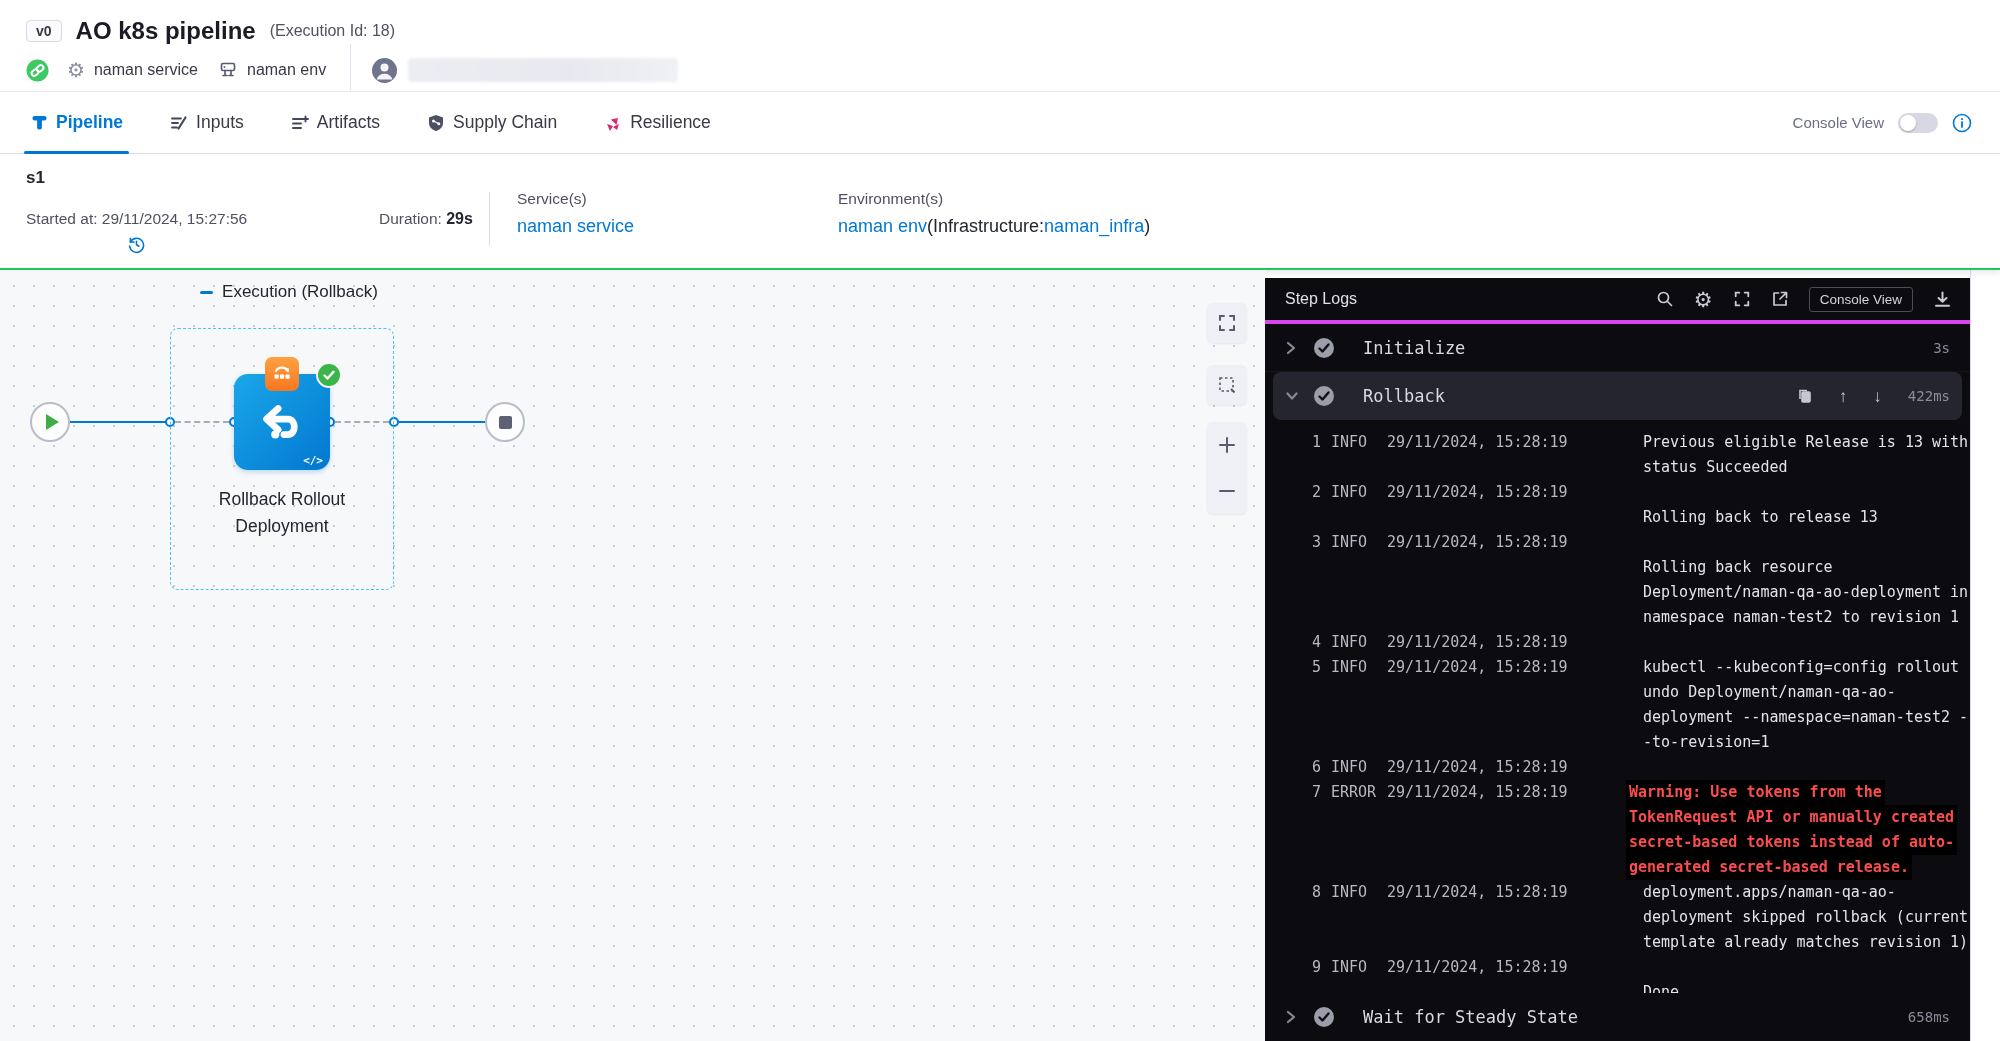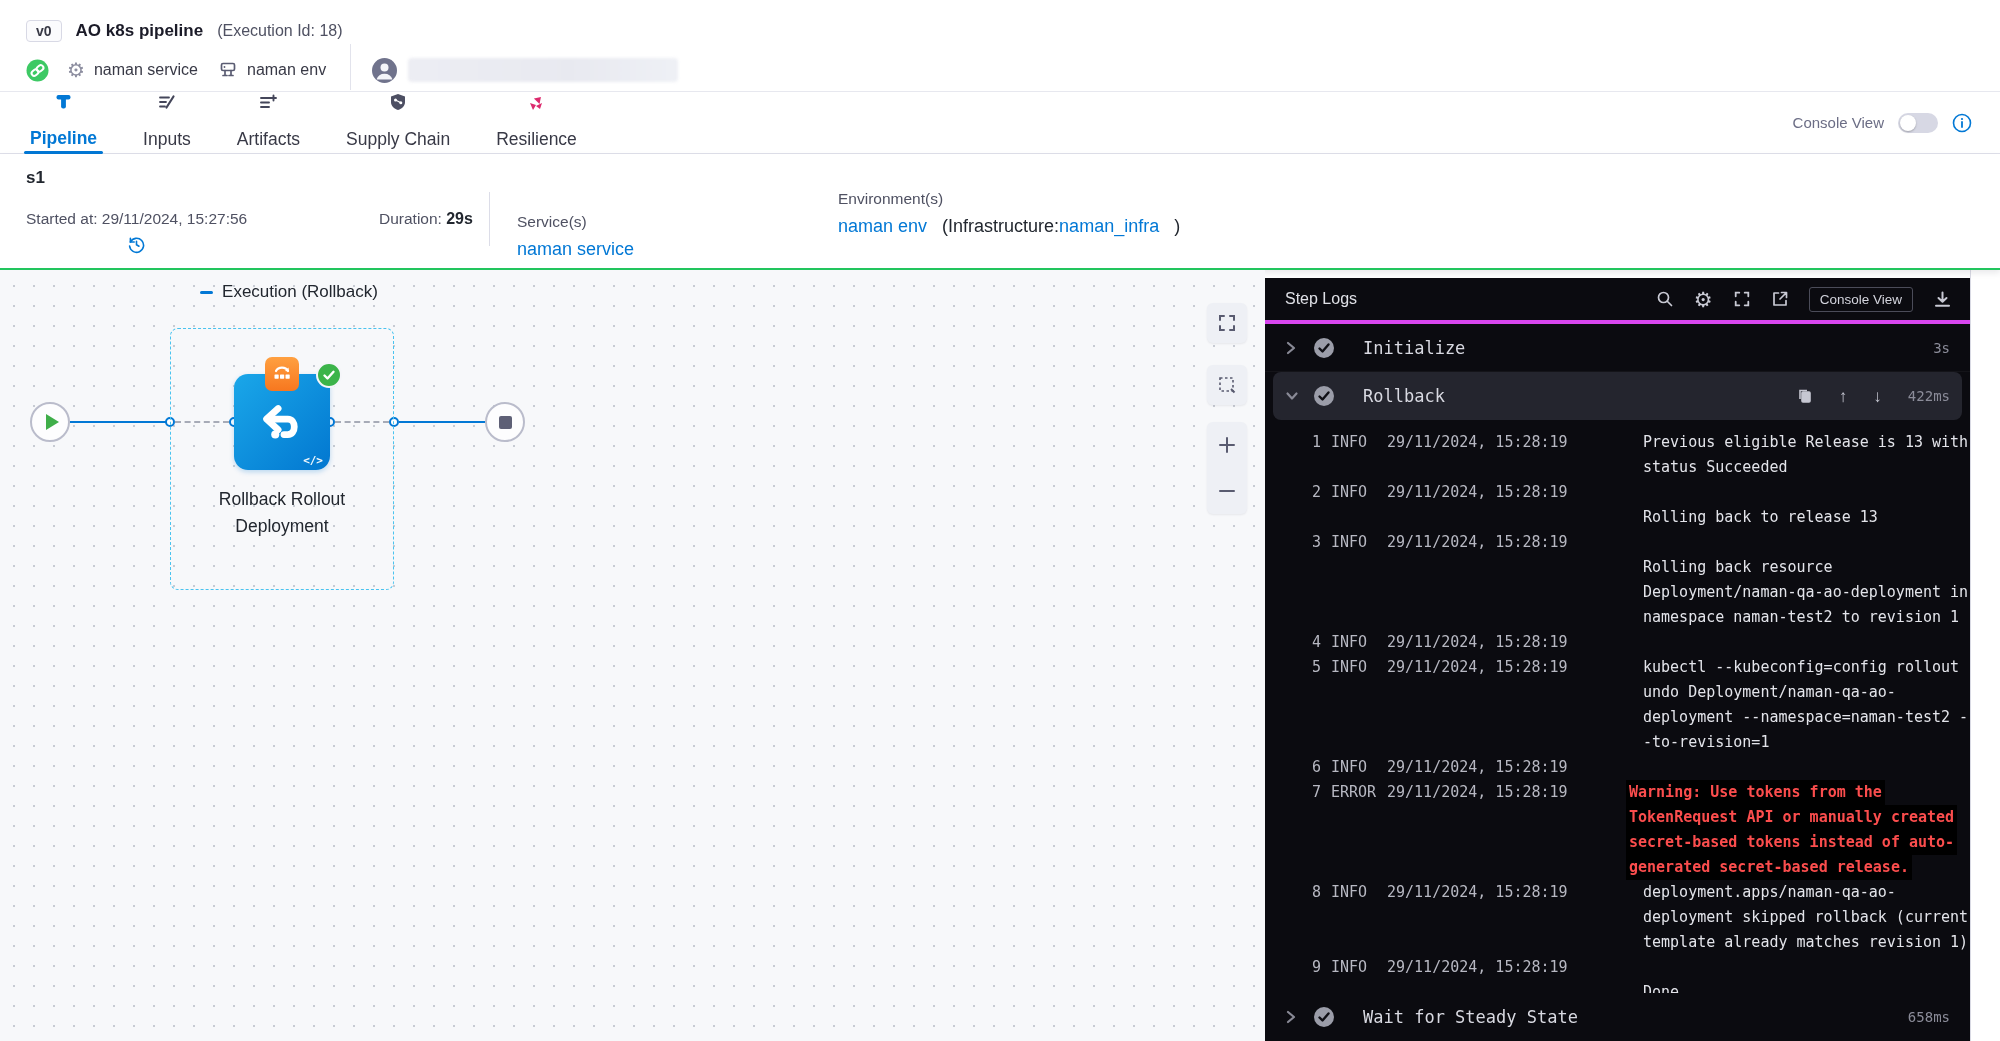--- a/index.html
+++ b/index.html
@@ -3,53 +3,53 @@
 <meta charset="utf-8">
 <style>
   * { margin:0; padding:0; box-sizing:border-box; }
   body { font-family:"Liberation Sans", sans-serif; background:#fff; }
   .page { position:relative; width:2000px; height:1041px; overflow:hidden; background:#fff; }
 
   
   .header { height:92px; padding:12px 0 0 26px; border-bottom:1px solid #e7e8ef; background:#fff; }
   .hrow1 { display:flex; align-items:center; gap:14px; height:38px; }
   .vbadge { border:1px solid #d8d9e5; background:#fbfbfd; border-radius:4px; padding:2px 9px; font-size:14px; font-weight:600; color:#383946; }
-  .ptitle { font-size:17px; font-weight:700; color:#1b1b28; }
+  .ptitle { font-size:24px; font-weight:700; color:#1b1b28; }
   .execid { font-size:16px; color:#4f5162; }
   .hrow2 { display:flex; align-items:center; height:40px; font-size:16px; color:#383946; }
   .hrow2 .txt { margin:0 4px 0 9px; }
   .modicon { display:flex; align-items:center; }
   .gear-glyph { font-size:20px; color:#8d8ea0; margin-left:18px; line-height:1; }
   .hdiv { width:1px; height:46px; background:#e2e3ec; margin:-6px 20px 0 20px; }
   .blurbar { width:270px; height:24px; border-radius:4px; margin-left:10px;
              background:linear-gradient(90deg,#ecedf3,#e8e9f0 60%,#eef0f5); filter:blur(1.5px); }
 
   
   .tabbar { height:62px; display:flex; align-items:center; padding-left:30px; border-bottom:1px solid #dfe0ea; background:#fff; }
-  .tab { position:relative; height:100%; display:flex; align-items:center; gap:17px; margin-right:46px;
-         font-size:17.5px; color:#383946; cursor:pointer;flex-direction:column; }
+  .tab { position:relative; height:100%; display:flex; align-items:center; gap:7px; margin-right:46px;
+         font-size:17.5px; color:#383946; cursor:pointer; }
   .tab.active { color:#0278d5; font-weight:700; }
   .tab.active::after { content:""; position:absolute; left:-6px; right:-6px; bottom:-1px; height:3px; background:#0278d5; border-radius:3px; }
   .tab-right { margin-left:auto; display:flex; align-items:center; gap:14px; padding-right:28px; }
   .cv-label { font-size:15px; color:#6b6d85; }
   .toggle { width:40px; height:20px; border-radius:10px; background:#d7d8e4; position:relative; }
   .toggle .knob { position:absolute; left:2px; top:2px; width:16px; height:16px; border-radius:50%; background:#fff; box-shadow:0 1px 2px rgba(0,0,0,.25); }
 
   
   .stagebar { position:relative; height:116px; background:#fff; box-shadow:0 3px 6px rgba(40,41,61,.10); border-bottom:2px solid #22c55e; }
   .sname { position:absolute; left:26px; top:14px; font-size:17px; font-weight:700; color:#22272f; }
   .started { position:absolute; left:26px; top:56px; font-size:15.5px; color:#4f5162; display:flex; align-items:center; gap:7px;flex-direction:column; }
   .duration { position:absolute; left:379px; top:56px; font-size:15.5px; color:#4f5162; }
   .duration b { color:#22272f; font-size:16px; }
   .stage-vdiv { position:absolute; left:489px; top:38px; width:1px; height:54px; background:#dcdde8; }
   .scol { position:absolute; top:36px; }
   .scol .lab { font-size:15.5px; color:#4f5162; }
   .scol .val { margin-top:8px; font-size:18px; color:#0278d5; }
-  .scol .val .dark { color:#22272f;margin-left:15px; }
-  .svc { left:517px;margin-top:23px; } .envc { left:838px; }
+  .scol .val .dark { color:#22272f; }
+  .svc { left:517px; } .envc { left:838px; }
   a.link { color:#0278d5; text-decoration:none; cursor:pointer; }
 
   
   .main { display:flex; height:771px; }
   .canvas { position:relative; flex:1; background:#f7f8fa;
             background-image:radial-gradient(circle,#c7cbd3 1.2px, transparent 1.4px);
             background-size:20px 20px; background-position:4px 6px; overflow:hidden; }
 
   .circle-node { position:absolute; width:40px; height:40px; border-radius:50%; background:#fdfdfe;
                  border:2px solid #babccb; display:flex; align-items:center; justify-content:center; }

